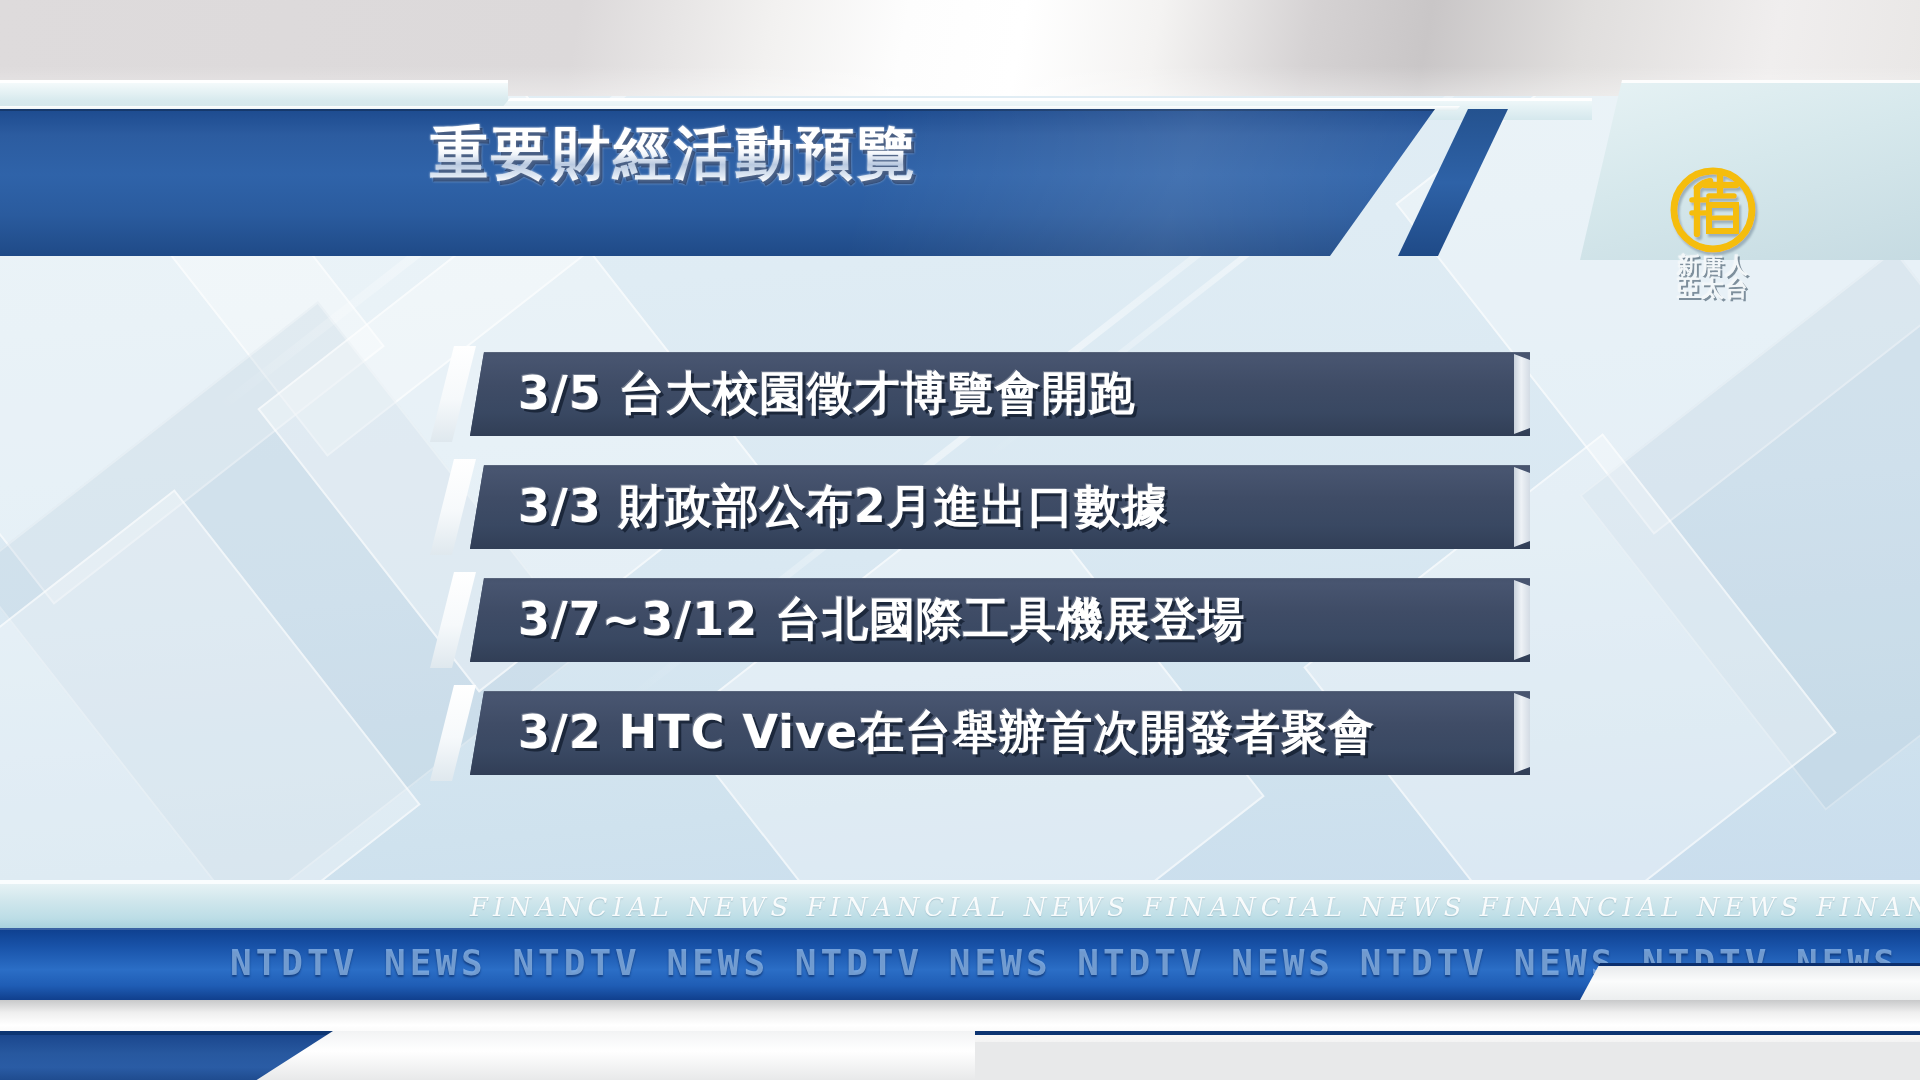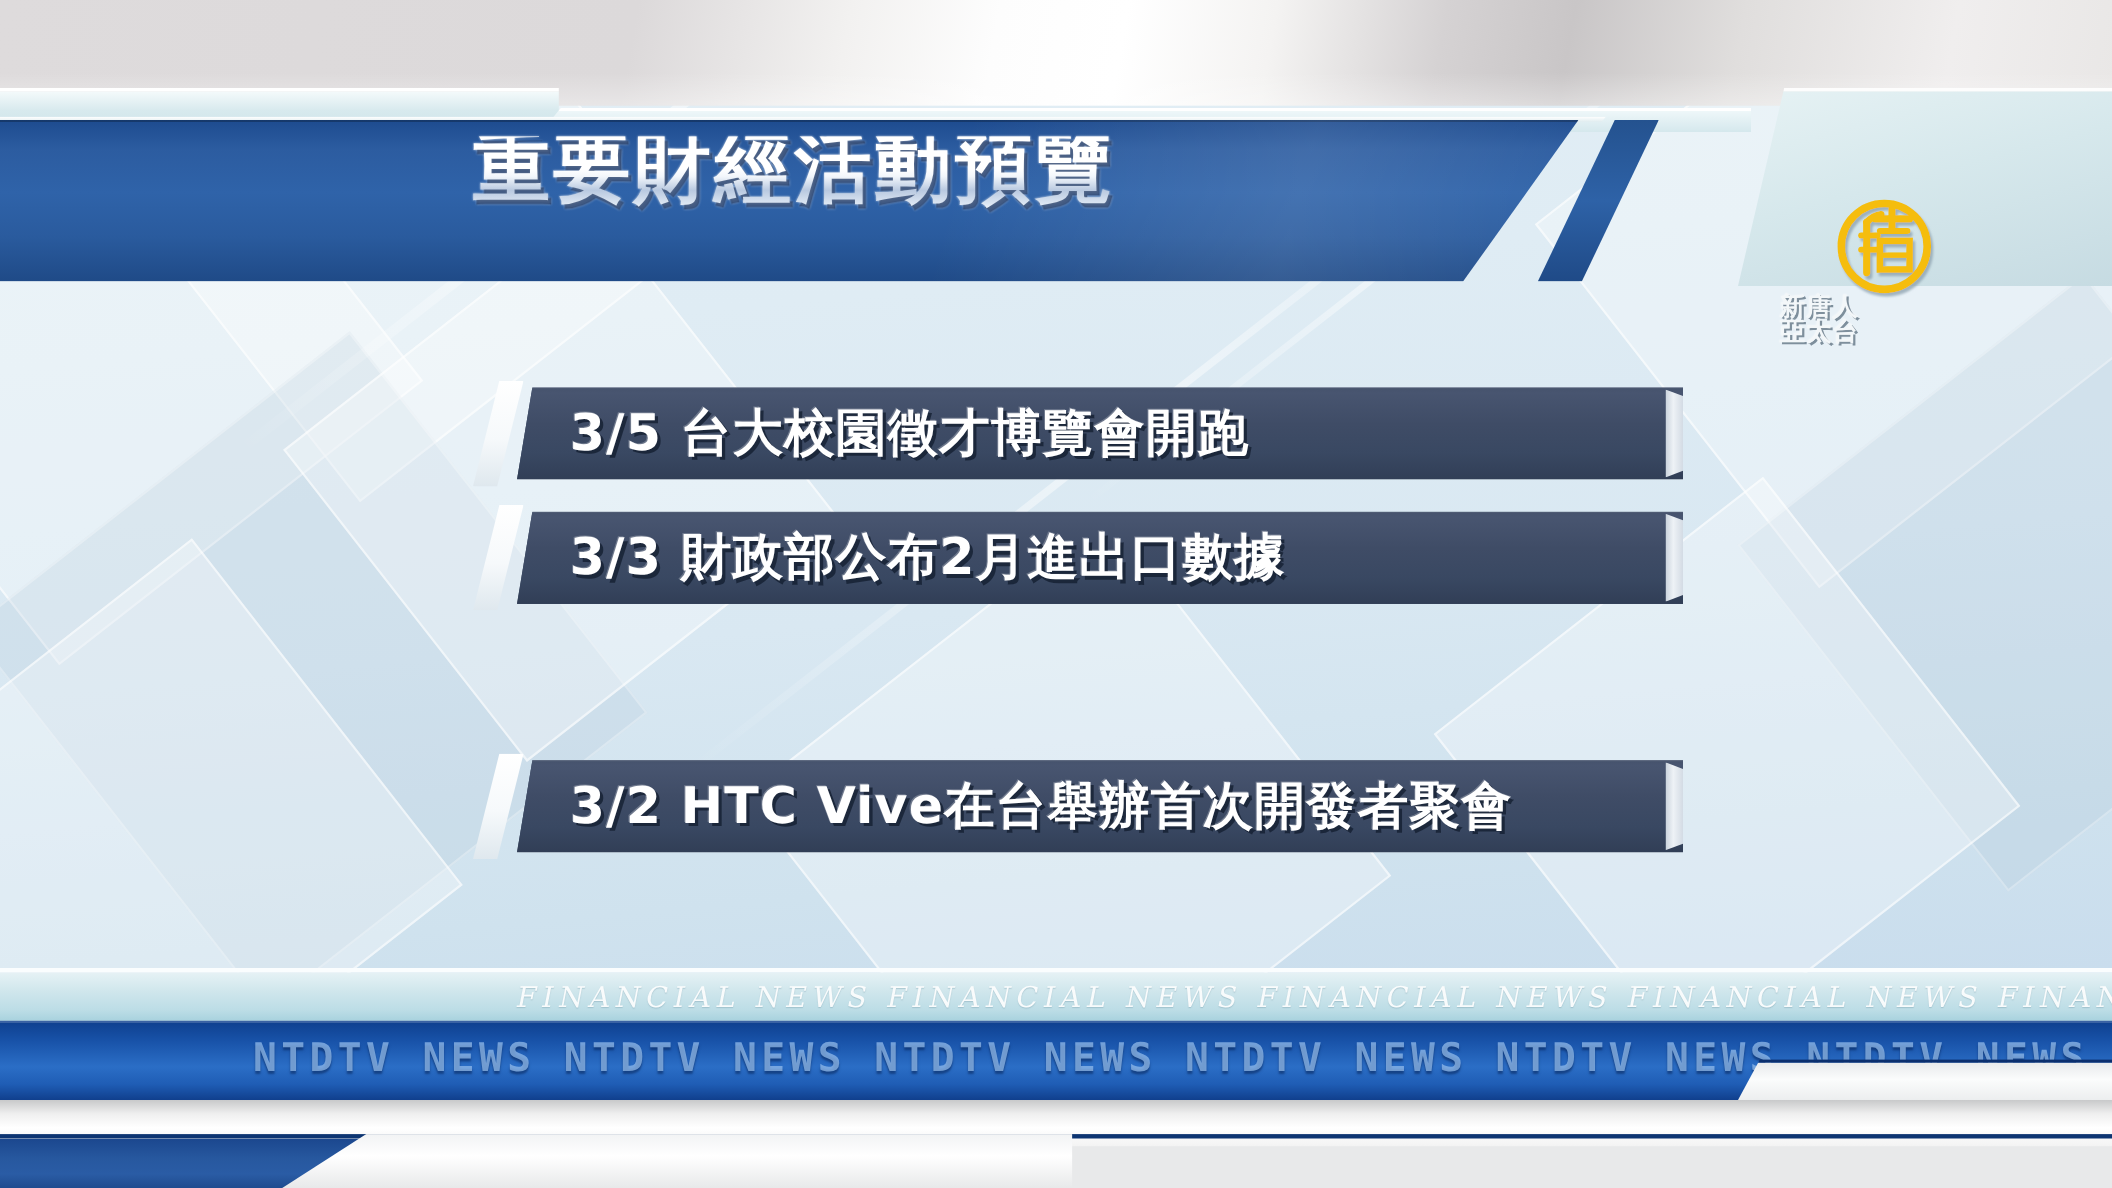--- a/index.html
+++ b/index.html
@@ -83,33 +83,33 @@
     clip-path:polygon(70px 0, 110px 0, 40px 147px, 0 147px);
   }
   .hdr-topline {
     position:absolute; left:0; top:26px; width:1460px; height:5px;
     background:linear-gradient(180deg,#ffffff,#dfecef);
     clip-path:polygon(0 0,100% 0, calc(100% - 4px) 100%, 0 100%);
   }
 
   .hdr-title {
     position:absolute; left:430px; top:44px;
-    font-family:Liberation Mono, monospace;
-    font-size:70px; font-weight:bold; letter-spacing:3px;
+    font-family:Liberation Sans, sans-serif;
+    font-size:58px; font-weight:bold; letter-spacing:3px;
     line-height:1;
     color:#ffffff;
     background:linear-gradient(180deg,#ffffff 0%,#ffffff 42%,#f2f6fb 52%,#b9c9e0 70%,#dde7f3 88%,#ffffff 100%);
     -webkit-background-clip:text; background-clip:text;
     -webkit-text-fill-color:transparent;
     filter:drop-shadow(3px 4px 0 rgba(10,30,70,.55)) drop-shadow(0 0 1px rgba(255,255,255,.8));
     white-space:nowrap;
   }
 
   
-  .logo-block { position:absolute; left:1618px; top:94px; width:190px; height:150px; }
+  .logo-block { position:absolute; left:1618px; top:80px; width:190px; height:150px; text-align:center; }
   .logo-mark { width:100px; height:100px; margin:0 auto; position:relative; }
   .logo-sub {
     margin-top:-6px;
     font-size:23px; font-weight:bold; line-height:1.0;
     color:#f3f7f9; letter-spacing:1px;
     text-shadow:2px 2px 0 rgba(90,110,125,.75), 0 0 2px rgba(255,255,255,.9);
     font-family:"DejaVu Sans","Liberation Sans",sans-serif;
   }
   .logo-sub span { display:block; }
 
@@ -278,20 +278,27 @@
     </div>
 
     <div class="row" style="top:465px;">
       <div class="slash"></div>
       <div class="bar">
         <div class="cap"></div>
       </div>
       <div class="txt">3/3  財政部公布2月進出口數據</div>
     </div>
 
+    <div class="row" style="top:578px;">
+      <div class="slash"></div>
+      <div class="bar">
+        <div class="cap"></div>
+      </div>
+      <div class="txt">3/7~3/12  台北國際工具機展登場</div>
+    </div>
 
     <div class="row" style="top:691px;">
       <div class="slash"></div>
       <div class="bar">
         <div class="cap"></div>
       </div>
       <div class="txt">3/2  HTC Vive在台舉辦首次開發者聚會</div>
     </div>
 
   </div>

